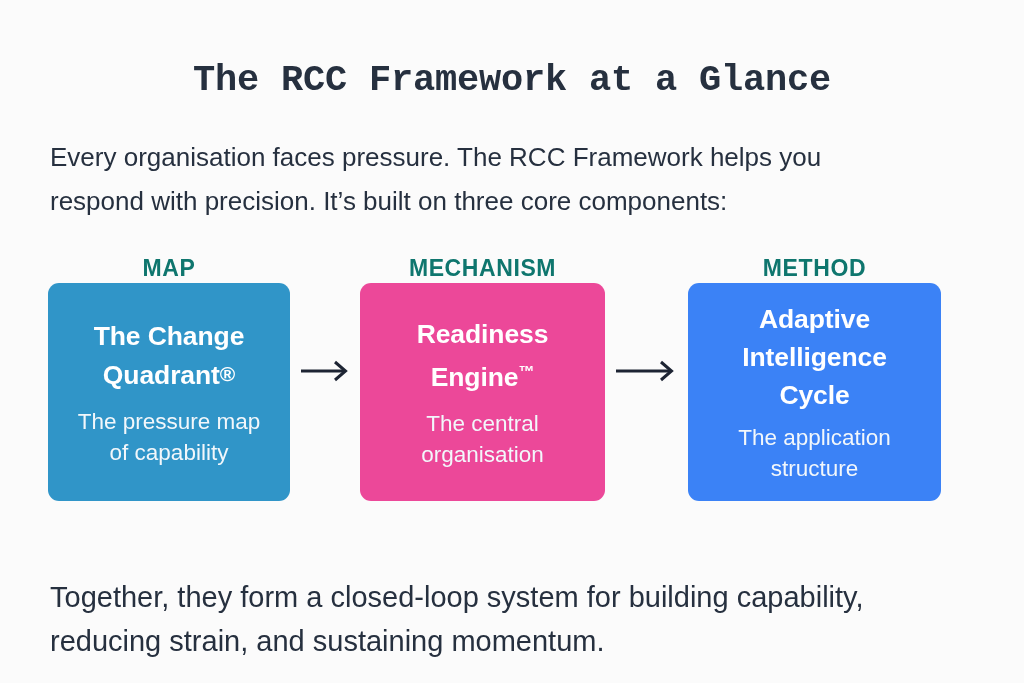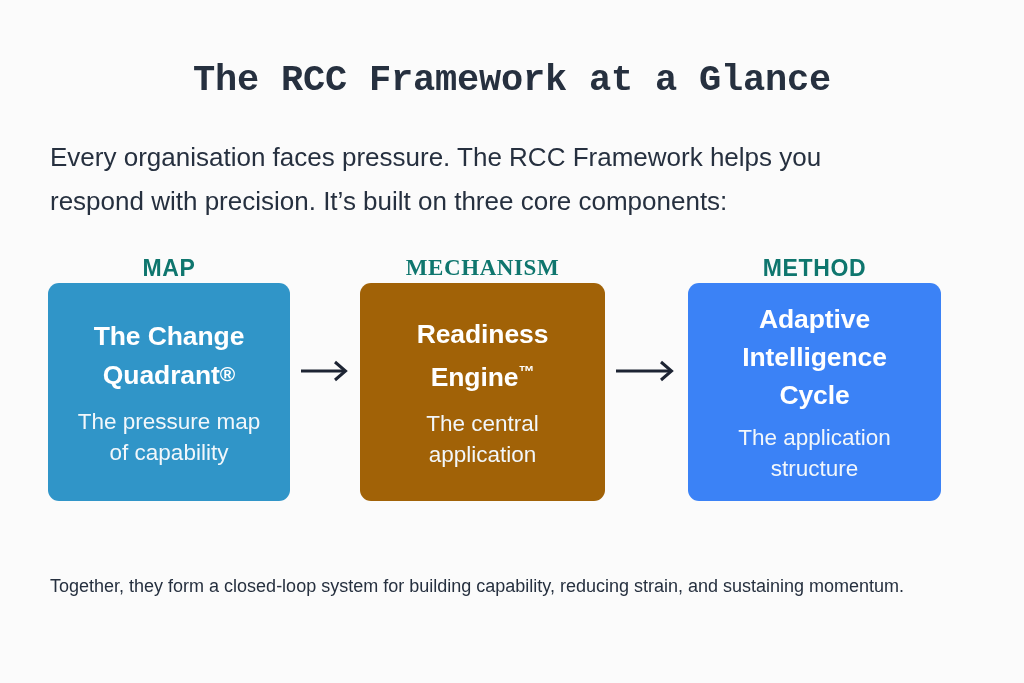--- a/index.html
+++ b/index.html
@@ -45,21 +45,21 @@
     line-height: 44px;
     color: #26303f;
     font-weight: normal;
   }
 
   .closing-paragraph {
     position: absolute;
     left: 50px;
     top: 546px;
     width: 880px;
-    font-size: 18px;
+    font-size: 29px;
     line-height: 44px;
     color: #26303f;
     font-weight: normal;
   }
 
   
   .labels-row {
     position: absolute;
     left: 0;
     top: 241px;
@@ -71,21 +71,21 @@
     top: 0;
     text-align: center;
     font-size: 23px;
     font-weight: bold;
     letter-spacing: 0.6px;
     color: #0f766e;
     line-height: 30px;
     margin-top: 12px;
   }
   .col-label.c0 { left: 48px;  width: 242px; }
-  .col-label.c1 { left: 360px; width: 245px; font-family: Liberation Serif, serif; }
+  .col-label.c1 { left: 360px; width: 245px; }
   .col-label.c2 { left: 688px; width: 253px; }
 
   
   .boxes-row {
     position: absolute;
     left: 0;
     top: 283px;
     width: 884px;
     height: 218px;
   }
@@ -97,21 +97,21 @@
     border-radius: 11px;
     box-sizing: border-box;
     display: flex;
     flex-direction: column;
     align-items: center;
     justify-content: center;
     padding: 6px 12px;
     text-align: center;
   }
   .comp-box.b0 { left: 48px;  width: 242px; background: #3095c8; }
-  .comp-box.b1 { left: 360px; width: 245px; background: #a16207; }
+  .comp-box.b1 { left: 360px; width: 245px; background: #ec4899; }
   .comp-box.b2 { left: 688px; width: 253px; background: #3b82f6; }
 
   .box-title {
     color: #ffffff;
     font-size: 26.5px;
     font-weight: bold;
     line-height: 38px;
     letter-spacing: -0.1px;
   }
   .box-title .mark-r {
@@ -170,21 +170,21 @@
       </div>
     </div>
 
     <div class="comp-box b1">
       <div class="box-title">
         <span>Readiness</span><br>
         <span>Engine</span><span class="mark-tm">™</span>
       </div>
       <div class="box-sub">
         <span>The central</span><br>
-        <span>application</span>
+        <span>organisation</span>
       </div>
     </div>
 
     <div class="comp-box b2">
       <div class="box-title">
         <span>Adaptive</span><br>
         <span>Intelligence</span><br>
         <span>Cycle</span>
       </div>
       <div class="box-sub">

